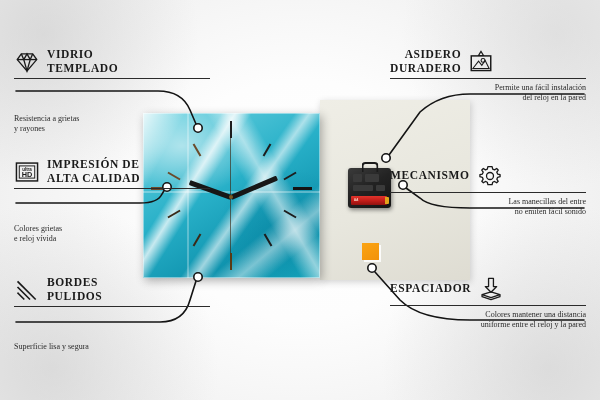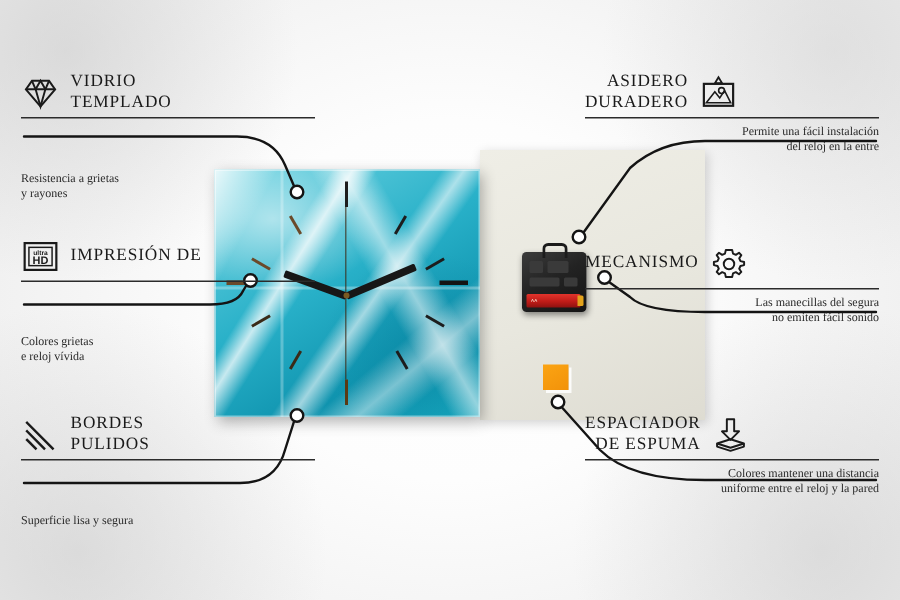--- a/index.html
+++ b/index.html
@@ -24,21 +24,21 @@
   .vig.br{right:-60px;bottom:-80px;width:280px;height:280px;
     background:radial-gradient(ellipse at 60% 60%, rgba(200,200,200,.5) 0%, rgba(200,200,200,0) 70%);}
 
   
   .feat{position:absolute;width:196px;}
   .feat .head{display:flex;align-items:center;gap:7px;}
   .feat.left .head{justify-content:flex-start;}
   .feat.right .head{justify-content:flex-start;}
   .feat .ttl{
     font-family:"Liberation Serif", serif;
-    font-weight:normal;font-size:11.5px;line-height:13.5px;
+    font-weight:bold;font-size:11.5px;line-height:13.5px;
     letter-spacing:.6px;color:#1a1a1a;text-transform:uppercase;
   }
   .feat.left .ttl{text-align:left;}
   .feat.right .ttl{text-align:right;}
   .feat .rule{height:1px;background:#2b2b2b;margin:3px 0 4px 0;width:100%;}
   .feat .desc{
     font-family:"Liberation Serif", serif;
     font-size:8px;line-height:10px;color:#2a2a2a;
   }
   .feat.left .desc{text-align:left;margin-top:35px;}
@@ -222,20 +222,21 @@
       <span class="ico">
         <svg viewBox="0 0 32 32">
           <rect x="3" y="5" width="26" height="22" fill="none" stroke="#1a1a1a" stroke-width="1.8"></rect>
           <rect x="6.5" y="8.5" width="19" height="15" fill="none" stroke="#1a1a1a" stroke-width="1.2"></rect>
           <text x="16" y="15" font-family="Liberation Sans, sans-serif" font-size="5.5" font-weight="bold" text-anchor="middle" fill="#1a1a1a">ultra</text>
           <text x="16" y="22.5" font-family="Liberation Sans, sans-serif" font-size="9" font-weight="bold" text-anchor="middle" fill="#1a1a1a">HD</text>
         </svg>
       </span>
       <div class="ttl">
         <div>IMPRESIÓN DE</div>
+        <div>ALTA CALIDAD</div>
       </div>
     </div>
     <div class="rule"></div>
     <div class="desc">
       <div>Colores grietas</div>
       <div>e reloj vívida</div>
     </div>
   </div>
 
   <div class="feat left" id="f-bordes">
@@ -272,48 +273,47 @@
           <path d="M16,3 L13,8 L19,8 Z" fill="none" stroke="#1a1a1a" stroke-width="1.5"></path>
           <rect x="4" y="8.5" width="24" height="18" fill="none" stroke="#1a1a1a" stroke-width="1.8"></rect>
           <path d="M6,24 L13,15 L17,20 L21,14 L26,24 Z" fill="none" stroke="#1a1a1a" stroke-width="1.3"></path>
           <circle cx="18.5" cy="14" r="2.4" fill="none" stroke="#1a1a1a" stroke-width="1.3"></circle>
         </svg>
       </span>
     </div>
     <div class="rule"></div>
     <div class="desc">
       <div>Permite una fácil instalación</div>
-      <div>del reloj en la entre</div>
+      <div>del reloj en la pared</div>
     </div>
   </div>
 
   <div class="feat right" id="f-mecanismo">
     <div class="head">
       <div class="ttl">
         <div>MECANISMO</div>
       </div>
       <span class="ico">
         <svg viewBox="0 0 32 32">
           <path d="M16,4.5 l2.6,0 0.7,3.0 2.3,1.0 2.6,-1.7 1.9,1.9 -1.7,2.6 1.0,2.3 3.0,0.7 0,2.6 -3.0,0.7 -1.0,2.3 1.7,2.6 -1.9,1.9 -2.6,-1.7 -2.3,1.0 -0.7,3.0 -2.6,0 -2.6,0 -0.7,-3.0 -2.3,-1.0 -2.6,1.7 -1.9,-1.9 1.7,-2.6 -1.0,-2.3 -3.0,-0.7 0,-2.6 3.0,-0.7 1.0,-2.3 -1.7,-2.6 1.9,-1.9 2.6,1.7 2.3,-1.0 0.7,-3.0 Z" fill="none" stroke="#1a1a1a" stroke-width="1.6" stroke-linejoin="round"></path>
           <circle cx="16" cy="16" r="4.3" fill="none" stroke="#1a1a1a" stroke-width="1.6"></circle>
         </svg>
       </span>
     </div>
     <div class="rule"></div>
     <div class="desc">
-      <div>Las manecillas del segura</div>
+      <div>Las manecillas del entre</div>
       <div>no emiten fácil sonido</div>
     </div>
   </div>
 
   <div class="feat right" id="f-espaciador">
     <div class="head">
       <div class="ttl">
         <div>ESPACIADOR</div>
-        <div>DE ESPUMA</div>
       </div>
       <span class="ico">
         <svg viewBox="0 0 32 32">
             <g fill="none" stroke="#1a1a1a" stroke-width="1.6" stroke-linejoin="round">
           <path d="M13,3 L19,3 L19,13 L23,13 L16,20 L9,13 L13,13 Z"></path>
           <path d="M16,19.5 L27,23 L16,26.5 L5,23 Z"></path>
           <path d="M5,23 L5,25.5 L16,29 L27,25.5 L27,23"></path>
         </g>
           </svg>
       </span>

